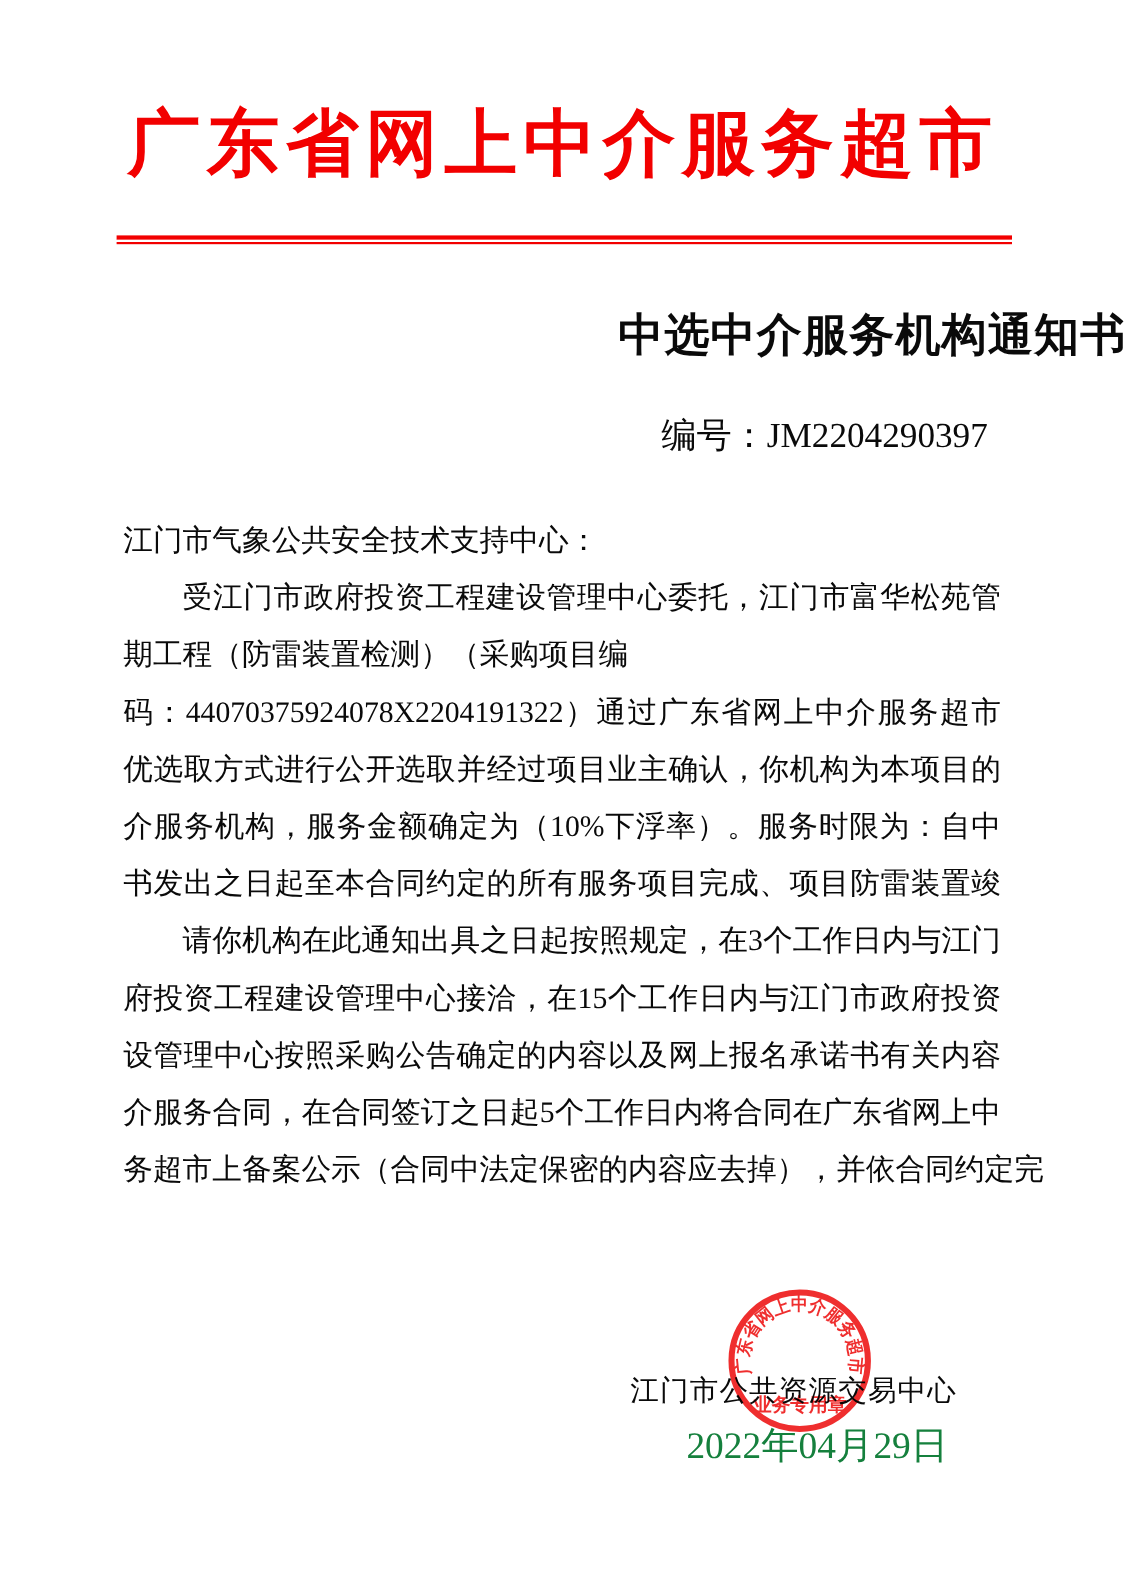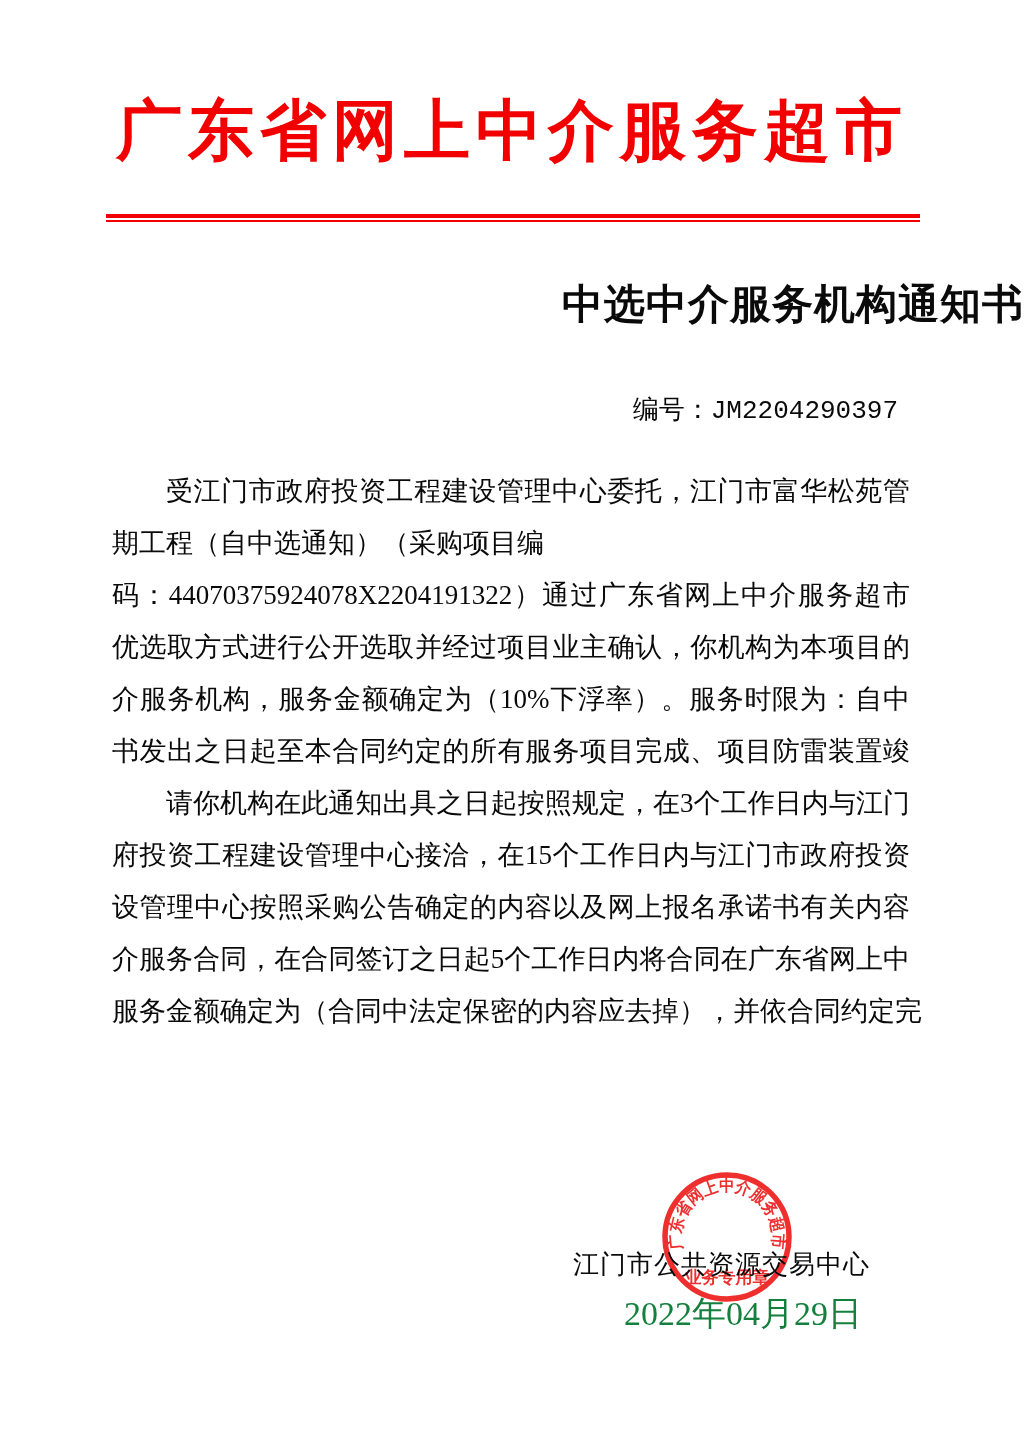--- a/index.html
+++ b/index.html
@@ -27,22 +27,22 @@
   .rule .thin{height:2px;background:#f20000;}
   
   .doc-title{
     position:absolute;top:277px;left:0;width:100%;
     text-align:right;
     font-size:41px;font-weight:bold;color:#0a0a0a;
     letter-spacing:1px;white-space:nowrap;
   }
   
   .ref{
-    position:absolute;top:392px;right:126px;
-    font-size:26px;color:#0a0a0a;white-space:nowrap;font-family:Liberation Mono, monospace;
+    position:absolute;top:374px;right:126px;
+    font-size:32px;color:#0a0a0a;white-space:nowrap;
   }
   
   .body-block{
     position:absolute;top:465px;left:112px;width:798px;
     font-size:27px;color:#0a0a0a;
   }
   .line{
     height:52px;line-height:52px;
     white-space:nowrap;overflow:visible;
   }
@@ -85,31 +85,32 @@
     <div class="thick"></div>
     <div class="gap"></div>
     <div class="thin"></div>
   </div>
 
   <div class="doc-title">中选中介服务机构通知书</div>
 
   <div class="ref">编号：JM2204290397</div>
 
   <div class="body-block">
+    <div class="line">江门市气象公共安全技术支持中心：</div>
     <div class="line indent fill">受江门市政府投资工程建设管理中心委托，江门市富华松苑管理处三</div>
-    <div class="line">期工程（自中选通知）（采购项目编</div>
+    <div class="line">期工程（防雷装置检测）（采购项目编</div>
     <div class="line fill">码：44070375924078X2204191322）通过广东省网上中介服务超市方案择</div>
     <div class="line fill">优选取方式进行公开选取并经过项目业主确认，你机构为本项目的中选中</div>
     <div class="line fill">介服务机构，服务金额确定为（10%下浮率）。服务时限为：自中选通知</div>
     <div class="line fill">书发出之日起至本合同约定的所有服务项目完成、项目防雷装置竣工验收</div>
     <div class="line indent fill">请你机构在此通知出具之日起按照规定，在3个工作日内与江门市政</div>
     <div class="line fill">府投资工程建设管理中心接洽，在15个工作日内与江门市政府投资工程建</div>
     <div class="line fill">设管理中心按照采购公告确定的内容以及网上报名承诺书有关内容签订中</div>
     <div class="line fill">介服务合同，在合同签订之日起5个工作日内将合同在广东省网上中介服</div>
-    <div class="line">服务金额确定为（合同中法定保密的内容应去掉），并依合同约定完</div>
+    <div class="line">务超市上备案公示（合同中法定保密的内容应去掉），并依合同约定完</div>
   </div>
 
   <div class="sig-org">江门市公共资源交易中心</div>
   <div class="sig-date">2022年04月29日</div>
 
   <svg class="stamp" viewBox="0 0 140 140" aria-hidden="true">
     <circle cx="70" cy="70" r="62" fill="none" stroke="#ee1c1c" stroke-width="5.5"></circle>
     <defs>
       <path id="stamp-arc-path" d="M 25.6 81.9 A 46 46 0 1 1 114.4 81.9" fill="none"></path>
     </defs>

